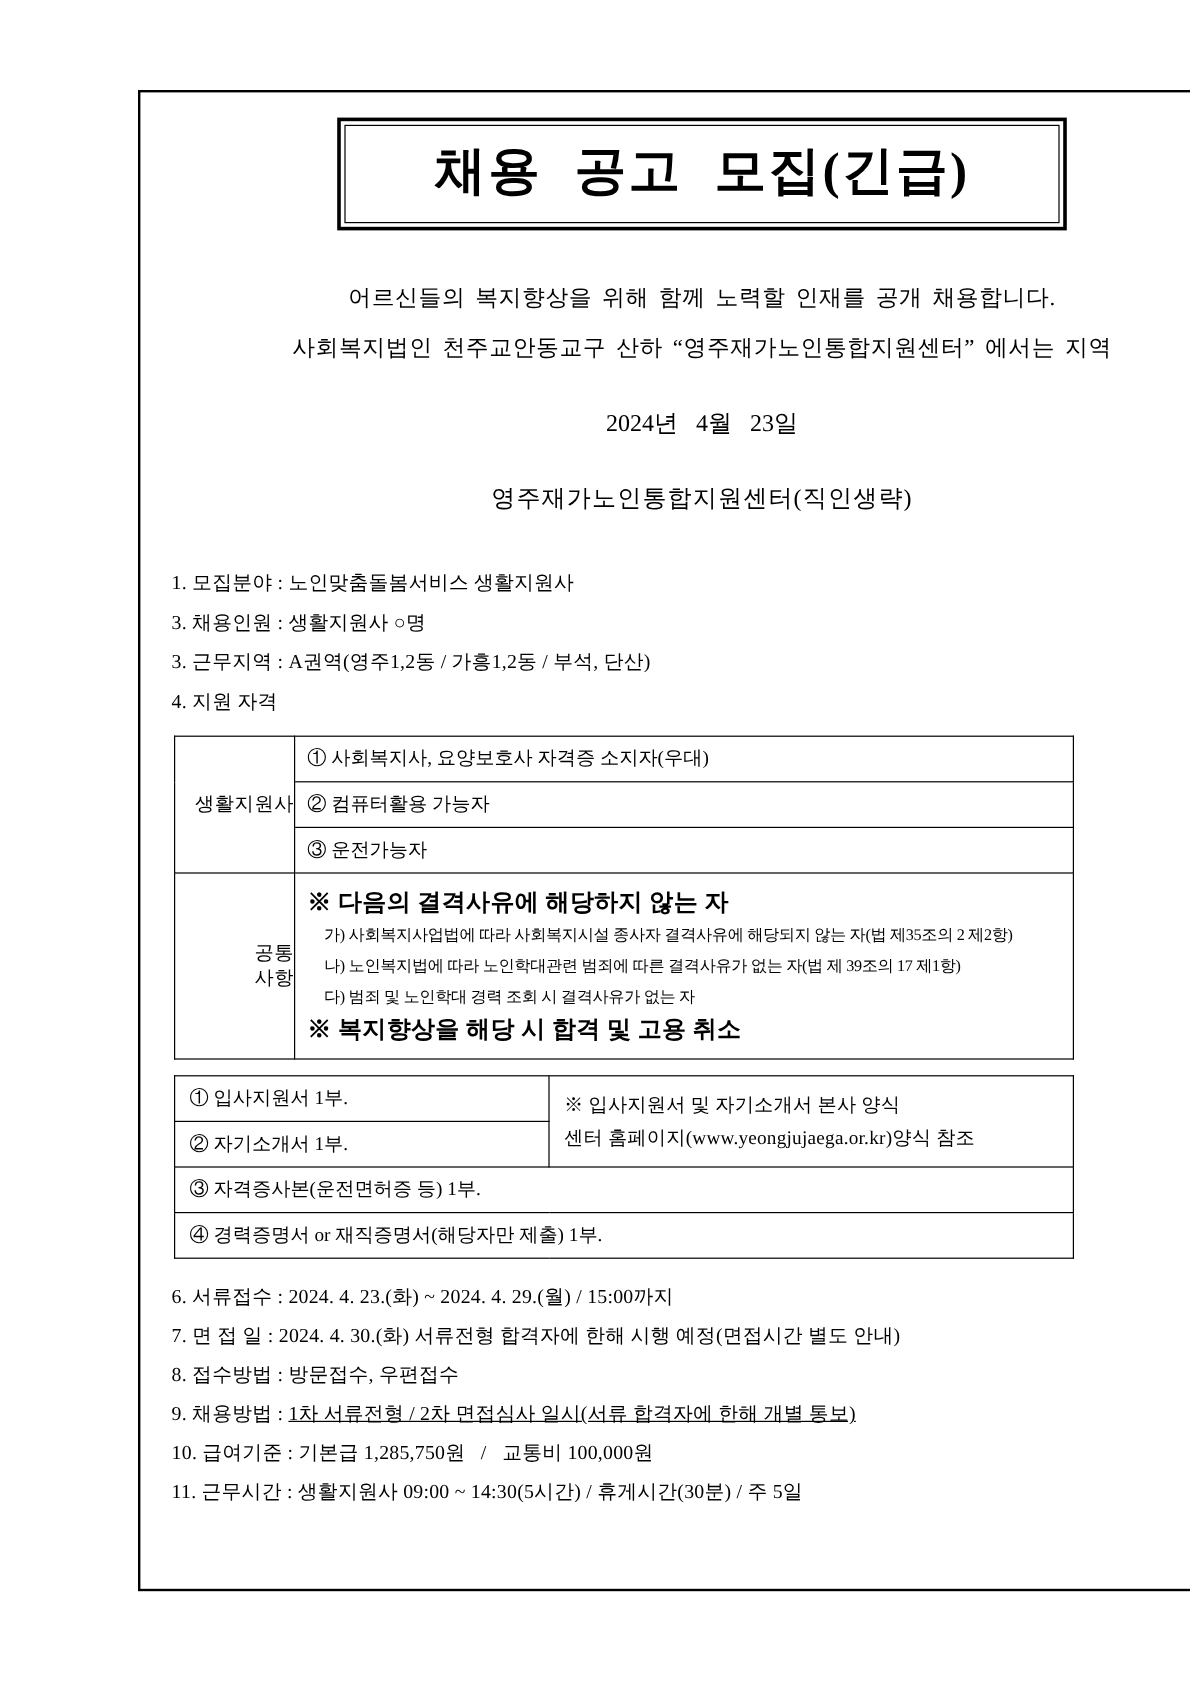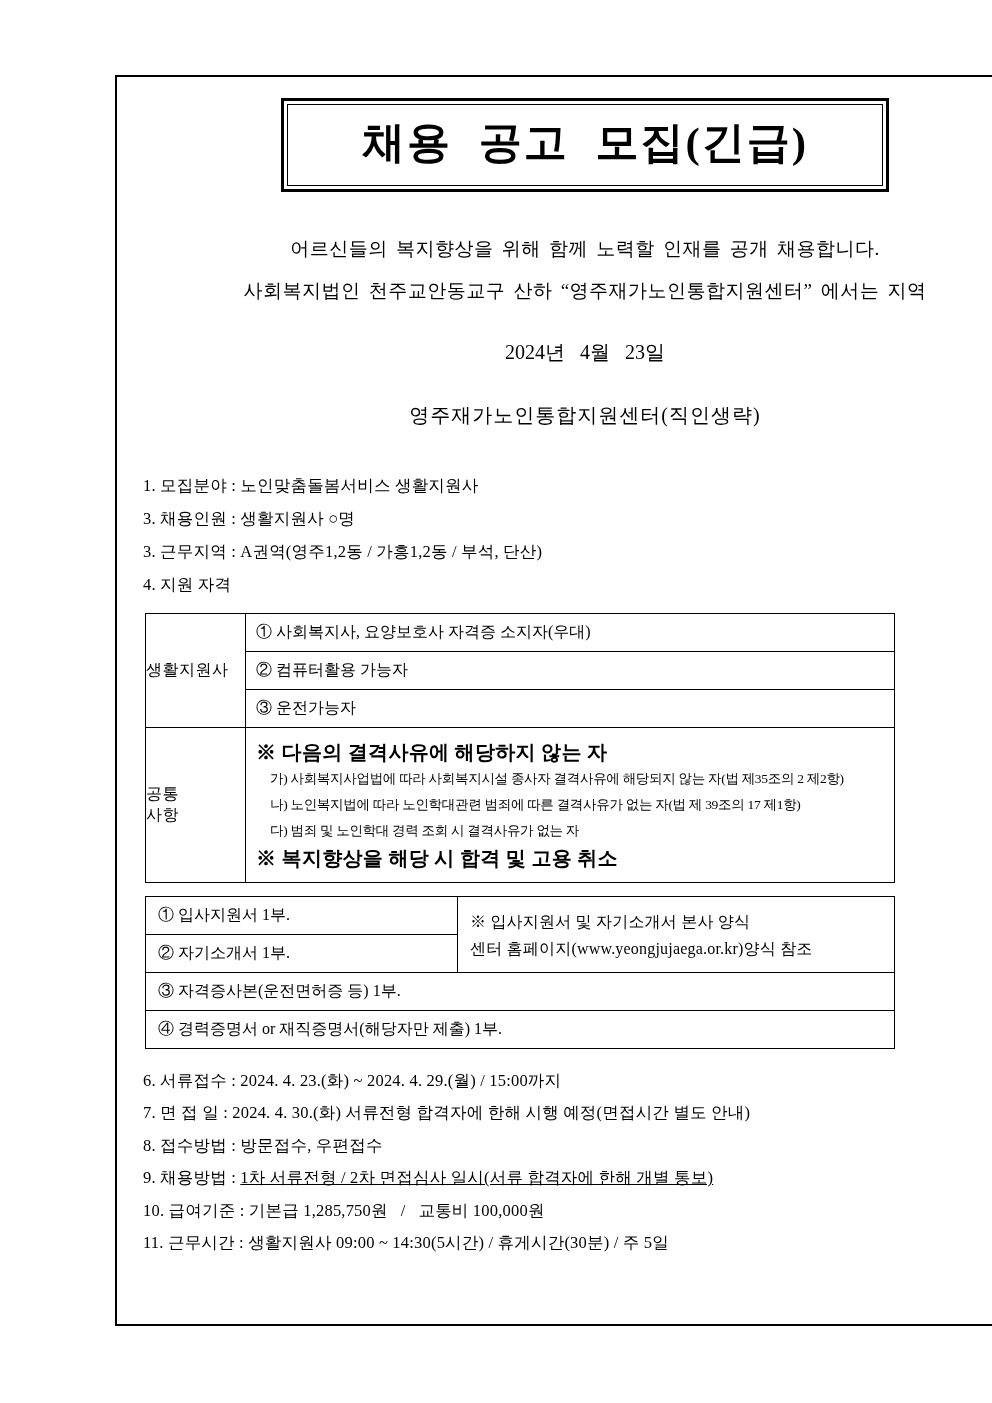--- a/index.html
+++ b/index.html
@@ -79,21 +79,21 @@
     table-layout: fixed;
   }
   td {
     border: 1.5px solid #000;
     font-size: 16px;
     vertical-align: middle;
   }
   .tbl-qual { margin-top: 12px; }
   .tbl-qual .role-col {
     width: 100px;
-    text-align: left;
+    text-align: right;
     letter-spacing: 0.5px;
   }
   .tbl-qual .req-cell {
     padding: 8px 10px;
     height: 35px;
   }
   .common-cell { padding: 10px 8px 10px 10px; }
   .common-head, .common-tail {
     font-size: 20px;
     font-weight: bold;

